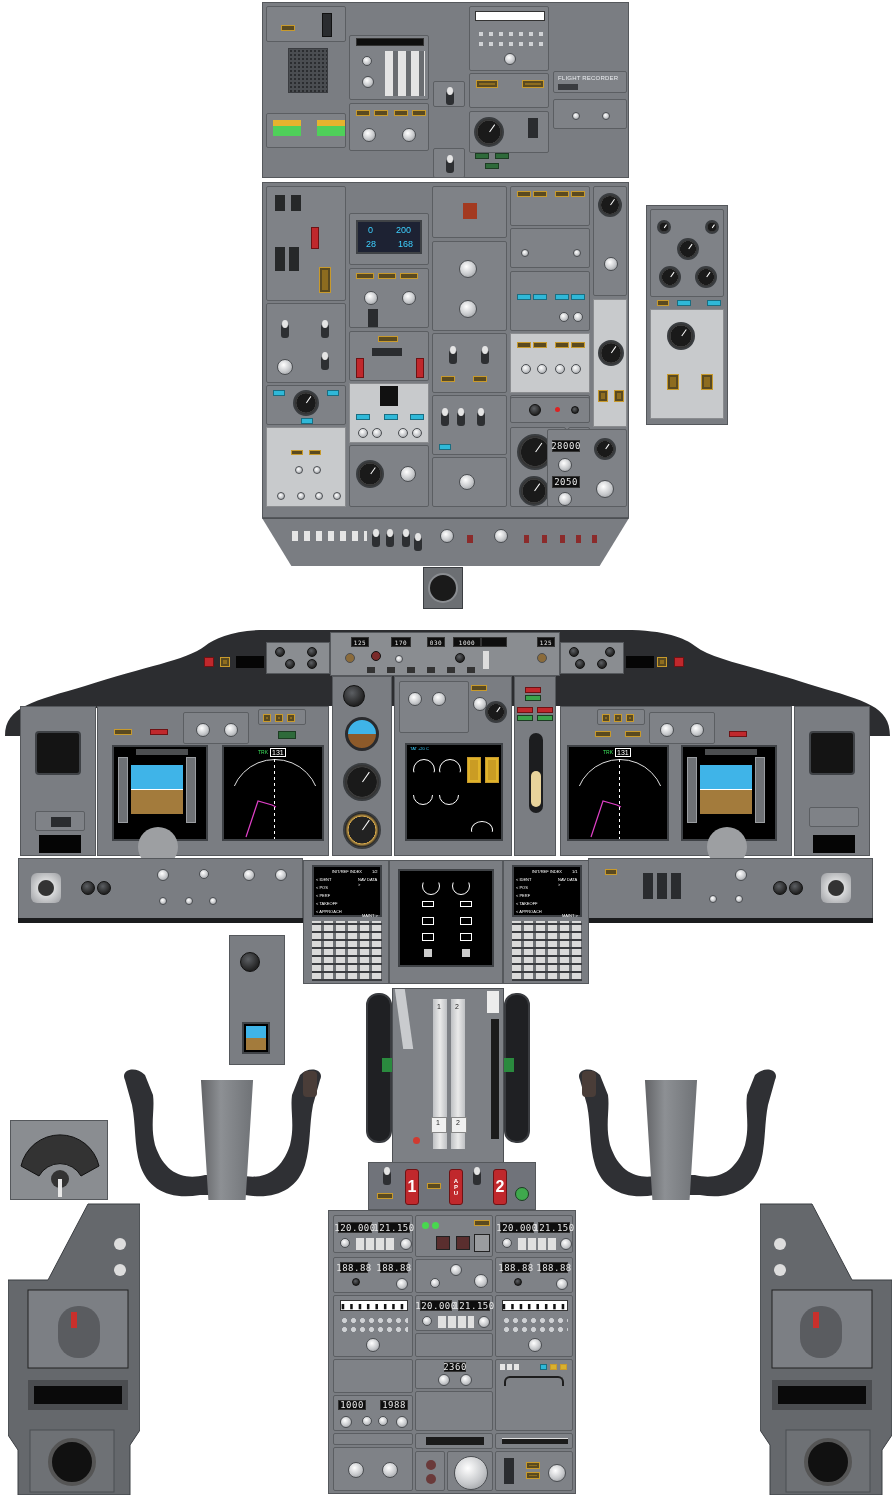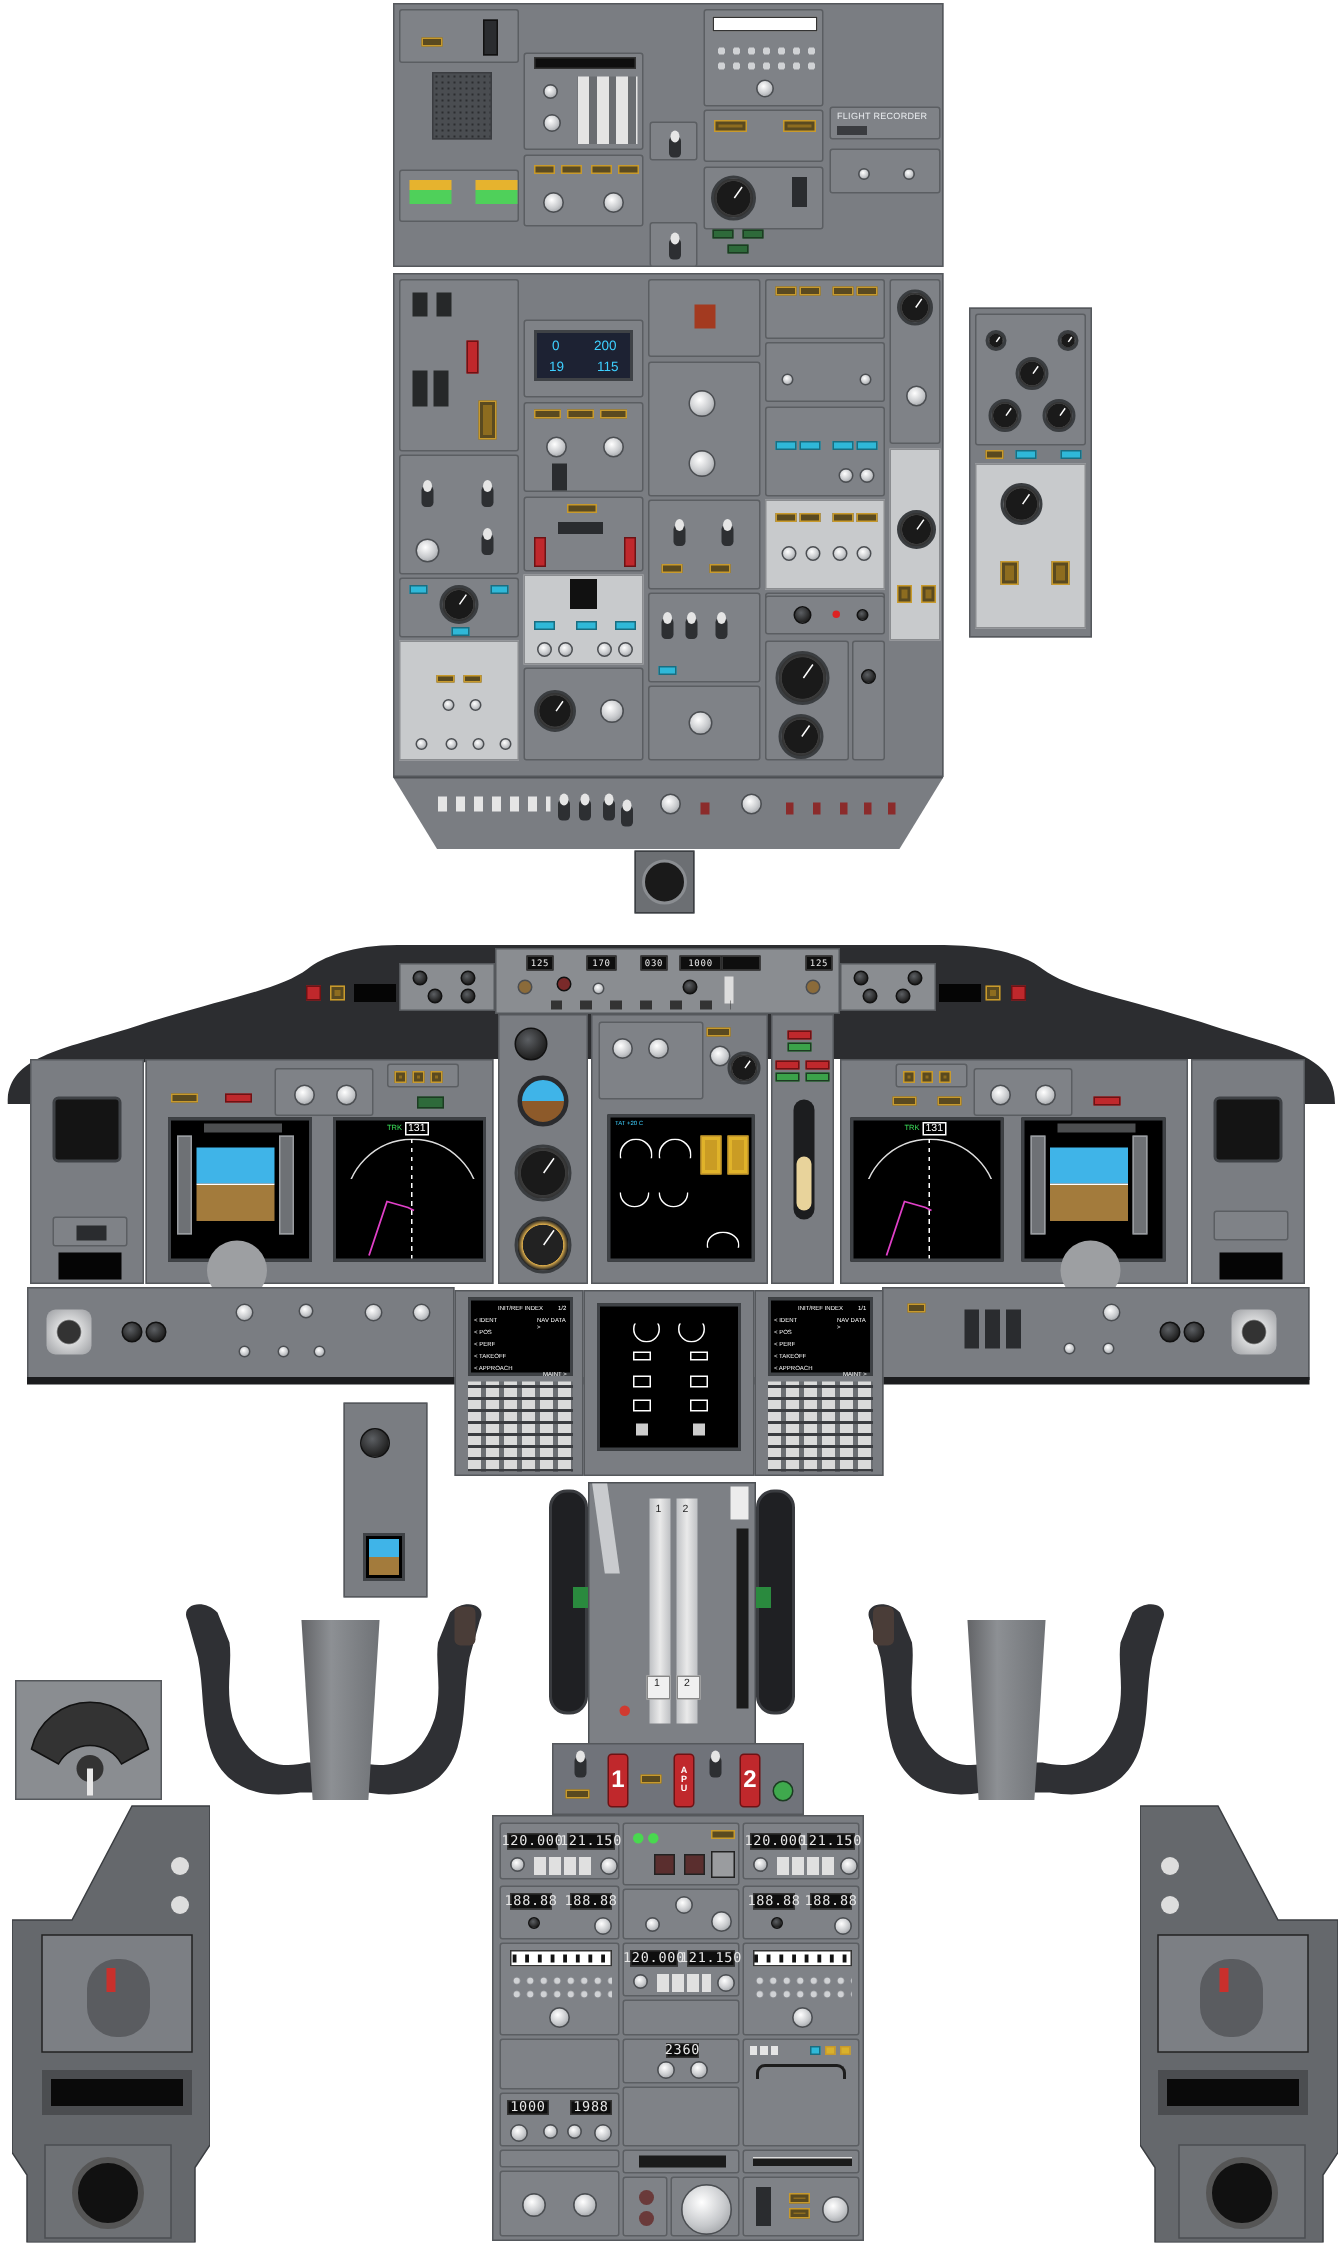--- a/index.html
+++ b/index.html
@@ -129,22 +129,22 @@
     <div class="knob" style="left:10px;top:64px;width:8px;height:8px;"></div>
     <div class="knob" style="left:30px;top:64px;width:8px;height:8px;"></div>
     <div class="knob" style="left:48px;top:64px;width:8px;height:8px;"></div>
     <div class="knob" style="left:66px;top:64px;width:8px;height:8px;"></div>
   </div>
 
   <div class="sub" style="left:86px;top:30px;width:80px;height:52px;">
     <div class="screen" style="left:6px;top:6px;width:66px;height:34px;background:#1d2233;">
       <span class="abs cyan" style="left:10px;top:3px;font-size:9px;">0</span>
       <span class="abs cyan" style="left:38px;top:3px;font-size:9px;">200</span>
-      <span class="abs cyan" style="left:8px;top:17px;font-size:9px;">19</span>
-      <span class="abs cyan" style="left:40px;top:17px;font-size:9px;">115</span>
+      <span class="abs cyan" style="left:8px;top:17px;font-size:9px;">28</span>
+      <span class="abs cyan" style="left:40px;top:17px;font-size:9px;">168</span>
     </div>
   </div>
   <div class="sub" style="left:86px;top:85px;width:80px;height:60px;">
     <div class="annun-amber" style="left:6px;top:4px;width:18px;height:6px;"></div>
     <div class="annun-amber" style="left:28px;top:4px;width:18px;height:6px;"></div>
     <div class="annun-amber" style="left:50px;top:4px;width:18px;height:6px;"></div>
     <div class="knob" style="left:14px;top:22px;width:14px;height:14px;"></div>
     <div class="knob" style="left:52px;top:22px;width:14px;height:14px;"></div>
     <div class="abs" style="left:18px;top:40px;width:10px;height:18px;background:#2a2c2f;"></div>
   </div>
@@ -240,20 +240,28 @@
   </div>
 
   <div class="sub" style="left:330px;top:3px;width:34px;height:110px;">
     <div class="gauge" style="left:4px;top:6px;width:24px;height:24px;"></div>
     <div class="knob" style="left:10px;top:70px;width:14px;height:14px;"></div>
   </div>
   <div class="white-sub" style="left:330px;top:116px;width:34px;height:128px;">
     <div class="gauge" style="left:4px;top:40px;width:26px;height:26px;"></div>
     <div class="annun-amber" style="left:4px;top:90px;width:10px;height:12px;"></div>
     <div class="annun-amber" style="left:20px;top:90px;width:10px;height:12px;"></div>
+  </div>
+  <div class="sub" style="left:284px;top:246px;width:80px;height:78px;">
+    <div class="seg" style="left:4px;top:10px;width:28px;height:12px;">28000</div>
+    <div class="knob" style="left:10px;top:28px;width:14px;height:14px;"></div>
+    <div class="seg" style="left:4px;top:46px;width:28px;height:12px;">2050</div>
+    <div class="knob" style="left:10px;top:62px;width:14px;height:14px;"></div>
+    <div class="gauge" style="left:46px;top:8px;width:22px;height:22px;"></div>
+    <div class="knob" style="left:48px;top:50px;width:18px;height:18px;"></div>
   </div>
 
   <div class="abs" style="left:0;top:336px;width:367px;height:0;"></div>
 </div>
 
 <div class="abs" style="left:262px;top:518px;width:367px;height:48px;background:#7a7d82;clip-path:polygon(0 0,100% 0,92% 100%,8% 100%);border-top:1px solid #4c4f53;">
   <div class="abs" style="left:30px;top:12px;width:75px;height:10px;background:repeating-linear-gradient(90deg,#e5e5e5 0 6px,transparent 6px 12px);"></div>
   <div class="toggle" style="left:110px;top:14px;"></div>
   <div class="toggle" style="left:124px;top:14px;"></div>
   <div class="toggle" style="left:140px;top:14px;"></div>

